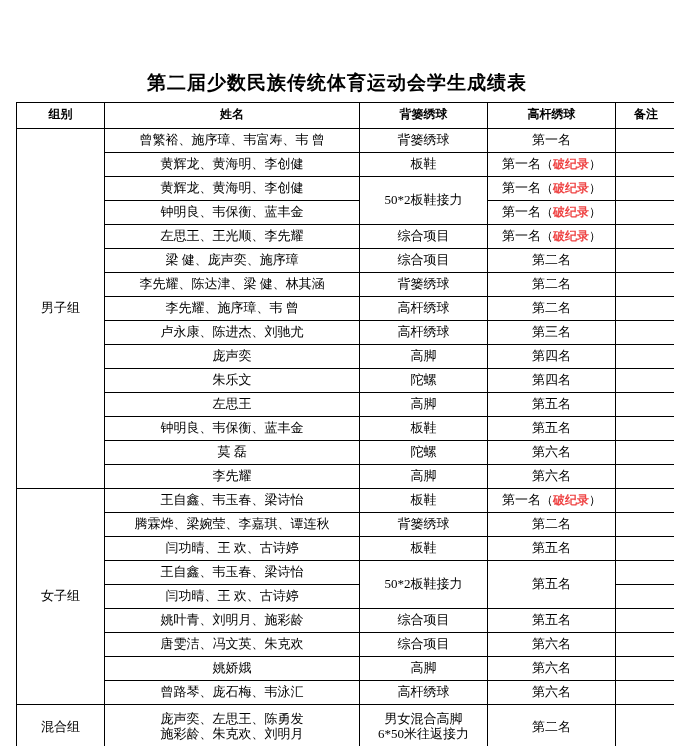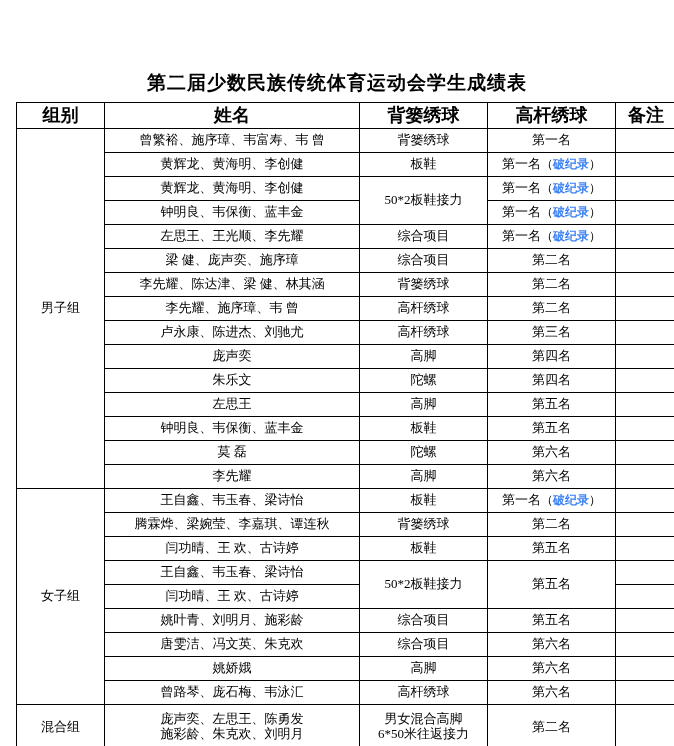--- a/index.html
+++ b/index.html
@@ -43,39 +43,39 @@
     vertical-align: middle;
     font-size: 13px;
     font-weight: normal;
     padding: 0;
     height: 23px;
     line-height: 1.15;
     font-family: "Liberation Serif", "DejaVu Serif", serif;
   }
   table.grid thead td {
     font-weight: bold;
-    font-size: 18px;
+    font-size: 12px;
     height: 25px;
   }
   .col-group { width: 88px; }
   .col-name  { width: 255px; }
   .col-event { width: 128px; }
   .col-award { width: 128px; }
   .col-note  { width: 61px; }
 
   .group-cell {
     font-weight: normal;
     font-size: 14px;
   }
   .award-wrap {
     display: inline-block;
     white-space: nowrap;
   }
   .record {
-    color: #3b82f6;
+    color: #ef4444;
     font-weight: bold;
     font-size: 12px;
   }
   .paren {
     color: #000000;
     font-size: 12px;
   }
   .two-line {
     line-height: 1.25;
     font-size: 13px;

